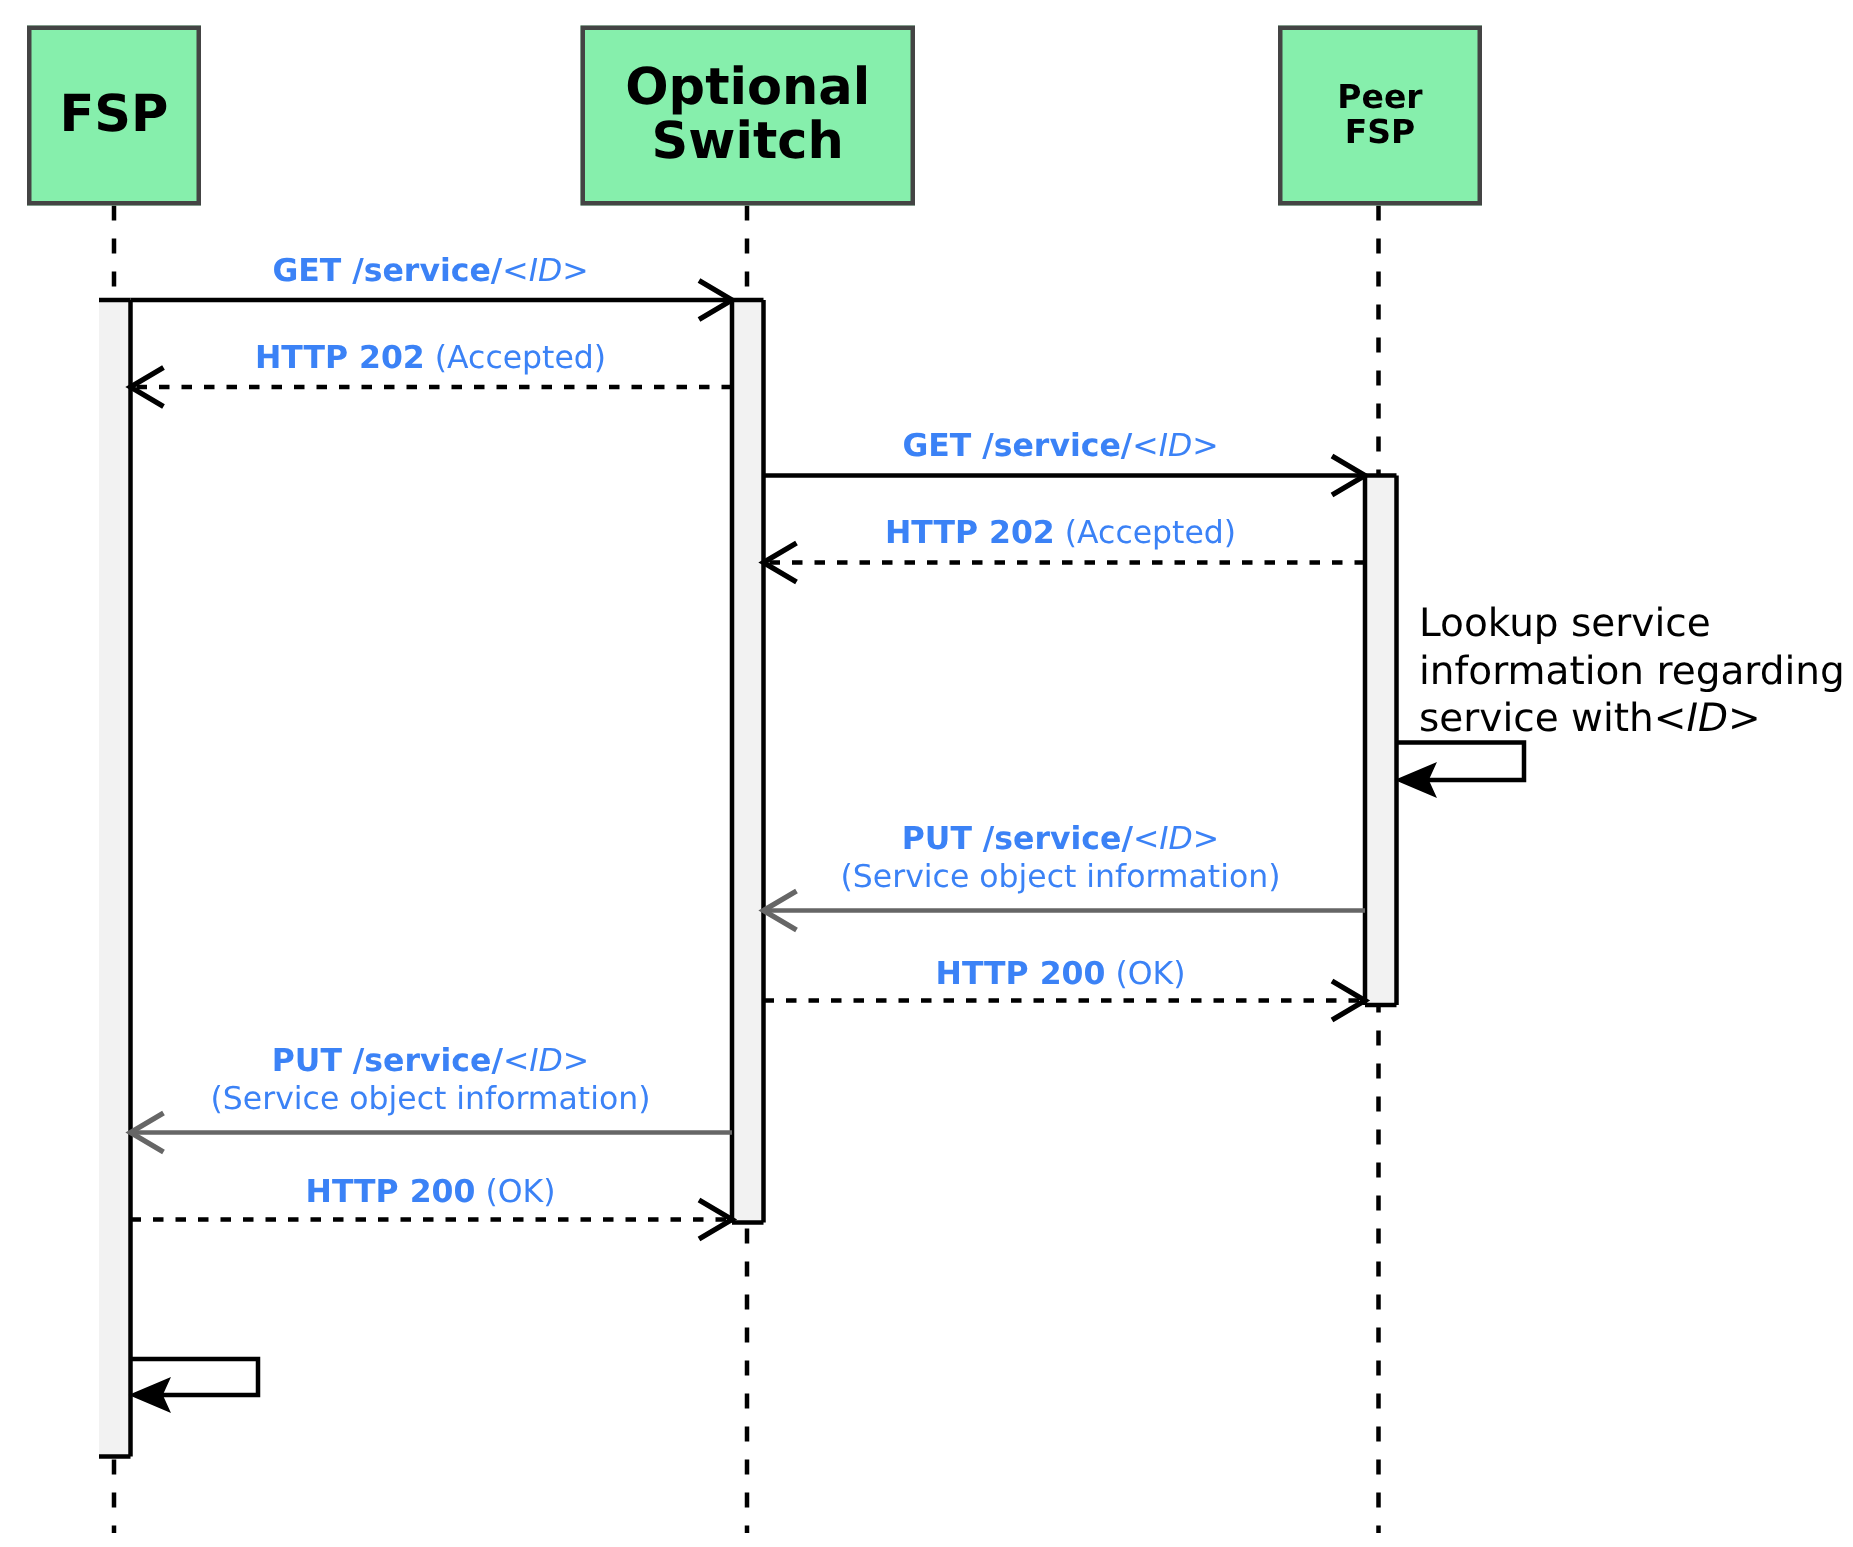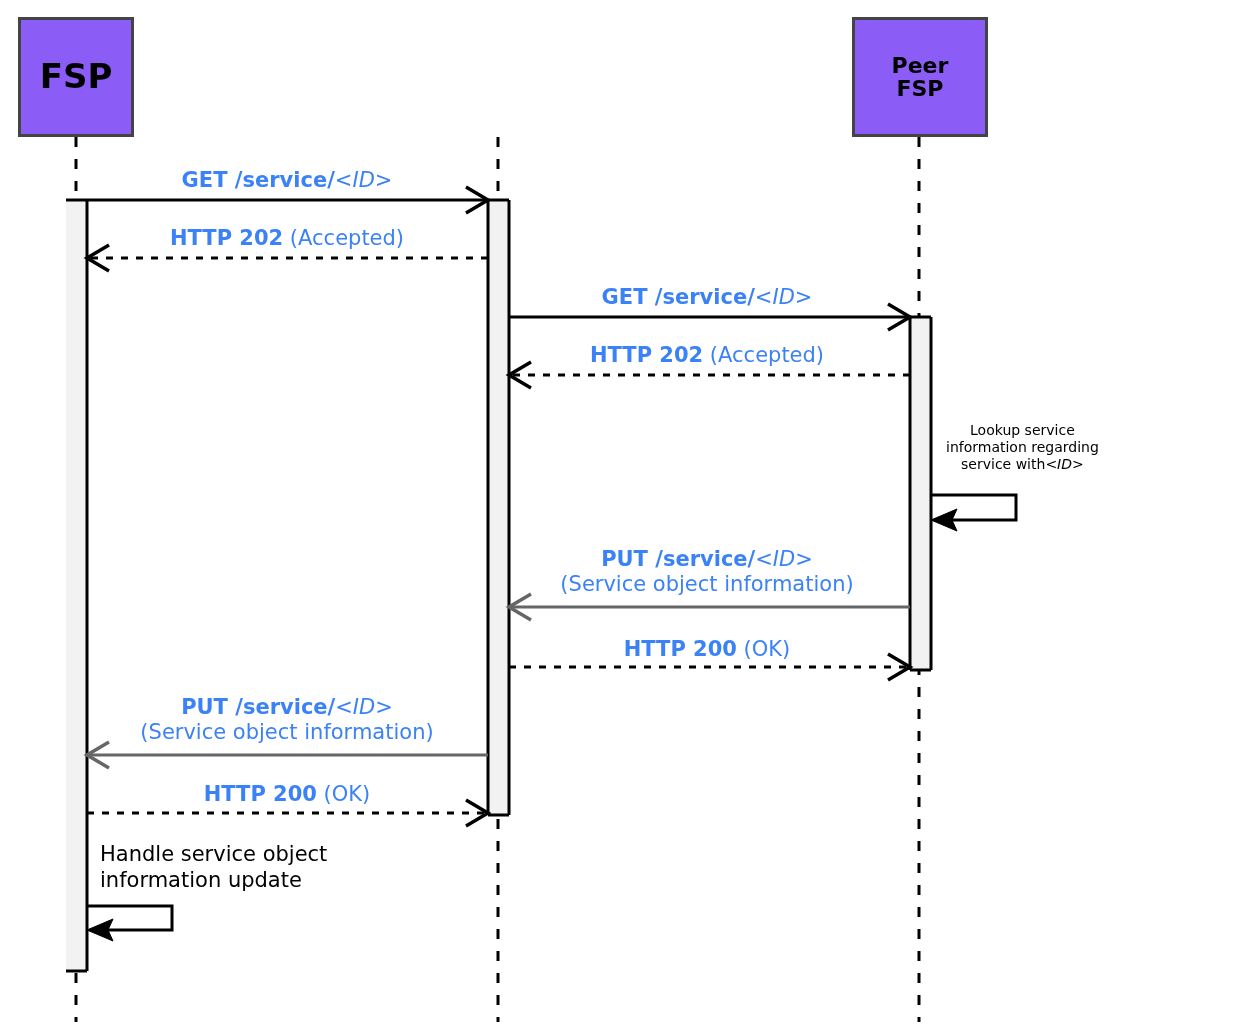--- a/index.html
+++ b/index.html
@@ -21,21 +21,21 @@
   #svg-layer {
     position: absolute;
     left: 0;
     top: 0;
     width: 1235px;
     height: 1031px;
   }
   
   .participant {
     position: absolute;
-    background: #8b5cf6;
+    background: #86efac;
     border: 3px solid #444444;
     box-sizing: border-box;
     display: flex;
     align-items: center;
     justify-content: center;
     text-align: center;
     font-weight: bold;
     color: #000000;
     line-height: 1.05;
   }
@@ -123,27 +123,30 @@
         <polygon points="931,520 957,509 952,520 957,531" fill="#000000" stroke="#000000" stroke-width="1"></polygon>
       </g>
       <g>
         <polyline points="87,906 172,906 172,930 93,930" fill="none" stroke="#000000" stroke-width="3"></polyline>
         <polygon points="87,930 113,919 108,930 113,941" fill="#000000" stroke="#000000" stroke-width="1"></polygon>
       </g>
     </svg>
 <div class="participant" style="left: 18px; top: 17px; width: 116px; height: 120px; font-size: 34px;">
       <span class="plabel">FSP</span>
     </div>
+    <div class="participant" style="left: 387px; top: 17px; width: 223px; height: 120px; font-size: 34px;">
+      <span class="plabel">Optional
+Switch</span>
+    </div>
     <div class="participant" style="left: 852px; top: 17px; width: 136px; height: 120px; font-size: 22px;">
       <span class="plabel">Peer
 FSP</span>
     </div>
     <div class="msg-label center" style="left: 287px; top: 168px; font-size: 21px;"><span class="b">GET /service/</span><span class="i">&lt;ID&gt;</span></div>
     <div class="msg-label center" style="left: 287px; top: 226px; font-size: 21px;"><span class="b">HTTP 202</span><span class="n"> (Accepted)</span></div>
     <div class="msg-label center" style="left: 707px; top: 285px; font-size: 21px;"><span class="b">GET /service/</span><span class="i">&lt;ID&gt;</span></div>
     <div class="msg-label center" style="left: 707px; top: 343px; font-size: 21px;"><span class="b">HTTP 202</span><span class="n"> (Accepted)</span></div>
     <div class="msg-label center" style="left: 707px; top: 547px; font-size: 21px;"><span class="b">PUT /service/</span><span class="i">&lt;ID&gt;</span><br><span class="n">(Service object information)</span></div>
     <div class="msg-label center" style="left: 707px; top: 637px; font-size: 21px;"><span class="b">HTTP 200</span><span class="n"> (OK)</span></div>
     <div class="msg-label center" style="left: 287px; top: 695px; font-size: 21px;"><span class="b">PUT /service/</span><span class="i">&lt;ID&gt;</span><br><span class="n">(Service object information)</span></div>
     <div class="msg-label center" style="left: 287px; top: 782px; font-size: 21px;"><span class="b">HTTP 200</span><span class="n"> (OK)</span></div>
-    <div class="note-label" style="left: 946px; top: 422px; font-size: 14px; text-align: center;">Lookup service<br>information regarding<br>service with<span class="i">&lt;ID&gt;</span></div>
-    <div class="note-label" style="left: 100px; top: 842px; font-size: 21px;">Handle service object<br>information update</div>
+    <div class="note-label" style="left: 946px; top: 401px; font-size: 26px;">Lookup service<br>information regarding<br>service with<span class="i">&lt;ID&gt;</span></div>
   </div>
 
 </body></html>

